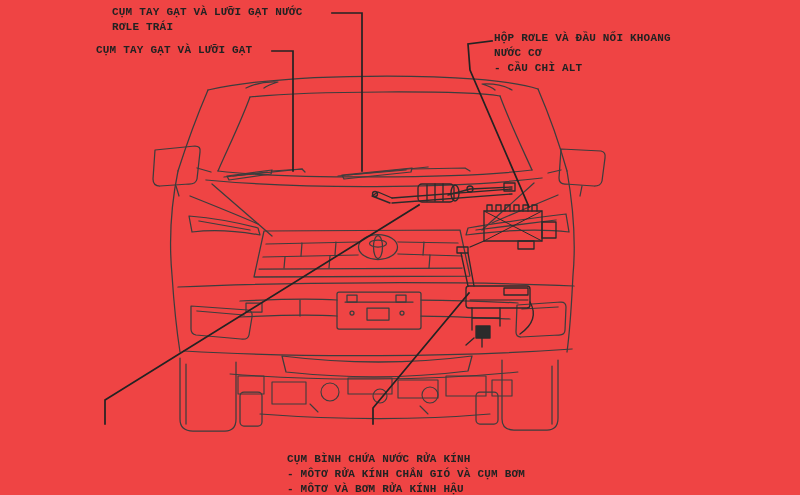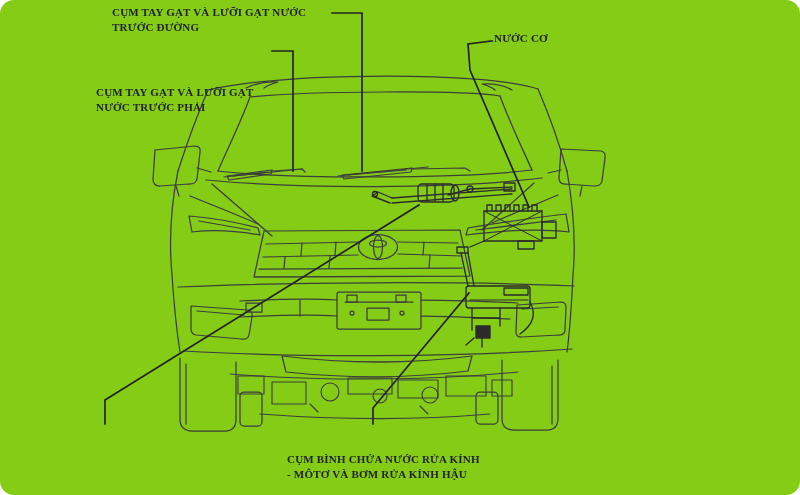--- a/index.html
+++ b/index.html
@@ -1,19 +1,18 @@
 <!DOCTYPE html>
 <html><head>
 <meta charset="utf-8">
 <style>
   html,body{margin:0;padding:0;background:#ffffff;}
   .stage{
-    position:relative;width:800px;height:495px;background:#84cc16;overflow:hidden;
-    font-family:Liberation Serif, serif;
-    border-radius:14px;
+    position:relative;width:800px;height:495px;background:#ef4444;overflow:hidden;
+    font-family:Liberation Mono, monospace;
   }
   .drawing{position:absolute;left:0;top:0;}
   .callout{
     position:absolute;color:#222222;font-size:11px;font-weight:700;
     line-height:15px;letter-spacing:0.2px;white-space:nowrap;
   }
   .callout div{white-space:nowrap;}
 </style>
 </head>
 <body>
@@ -187,31 +186,33 @@
       <polyline points="332,13 362,13 362,171"></polyline>
       <polyline points="272,51 293,51 293,171"></polyline>
       <polyline points="492,41 468,44 470,70 529,207"></polyline>
       <polyline points="419,205 105,400 105,424"></polyline>
       <polyline points="469,293 373,408 373,424"></polyline>
     </g>
   </svg>
 
   <div class="callout" style="left:112px;top:5px;">
     <div>CỤM TAY GẠT VÀ LƯỠI GẠT NƯỚC</div>
-    <div>TRƯỚC ĐƯỜNG</div>
-  </div>
-
-  <div class="callout" style="left:96px;top:43px;margin-top:42px;">
+    <div>RƠLE TRÁI</div>
+  </div>
+
+  <div class="callout" style="left:96px;top:43px;">
     <div>CỤM TAY GẠT VÀ LƯỠI GẠT</div>
-    <div>NƯỚC TRƯỚC PHẢI</div>
   </div>
 
   <div class="callout" style="left:494px;top:31px;">
+    <div>HỘP RƠLE VÀ ĐẦU NỐI KHOANG</div>
     <div>NƯỚC CƠ</div>
+    <div>- CẦU CHÌ ALT</div>
   </div>
 
 
   <div class="callout" style="left:287px;top:452px;">
     <div>CỤM BÌNH CHỨA NƯỚC RỬA KÍNH</div>
+    <div>- MÔTƠ RỬA KÍNH CHẮN GIÓ VÀ CỤM BƠM</div>
     <div>- MÔTƠ VÀ BƠM RỬA KÍNH HẬU</div>
   </div>
 
 </div>
 
 </body></html>

